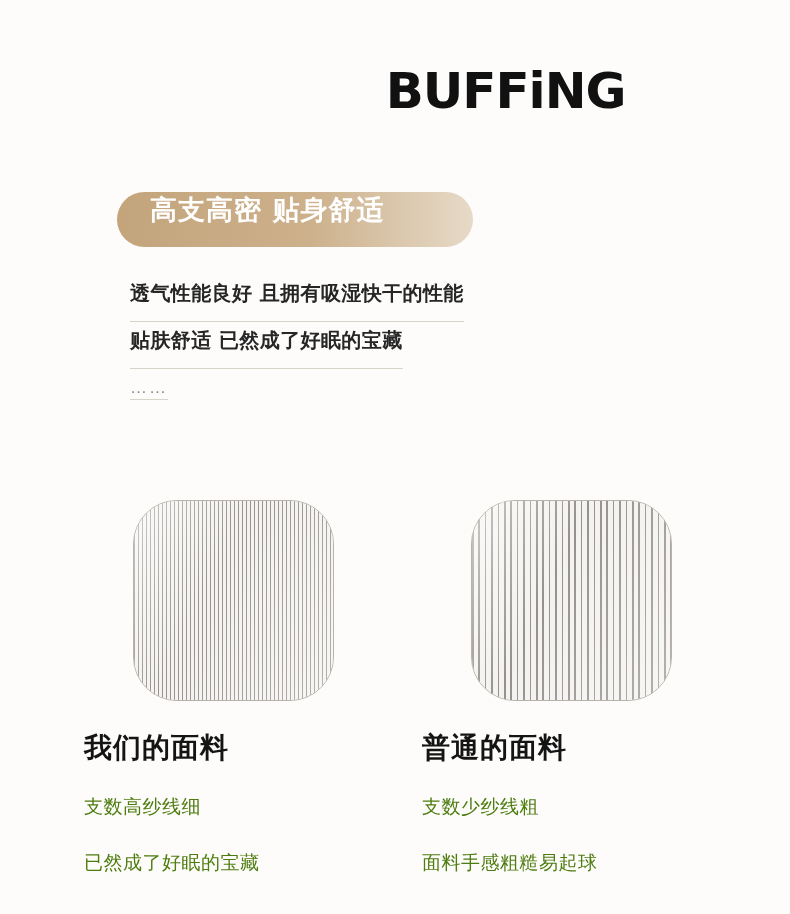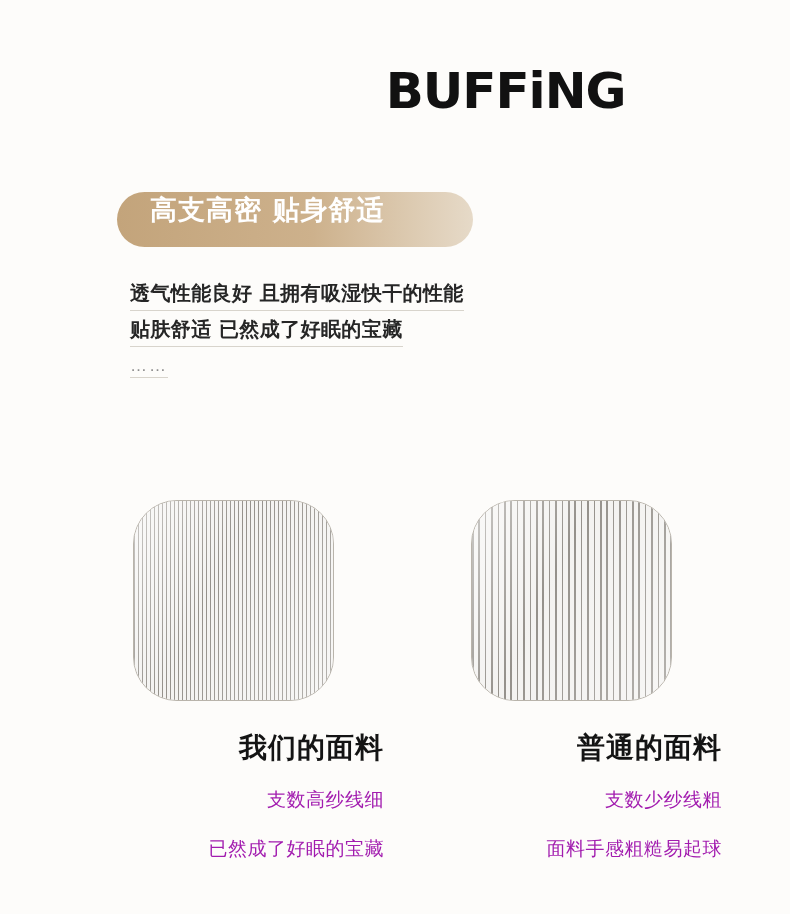--- a/index.html
+++ b/index.html
@@ -75,21 +75,21 @@
   }
   .desc-line {
     font-size: 20px;
     line-height: 31px;
     color: #262626;
     font-weight: 600;
     letter-spacing: 0.4px;
     font-family: "DejaVu Sans", sans-serif;
     border-bottom: 1px solid #d8d4cc;
     display: inline-block;
-    padding-bottom: 1px;
+    padding-bottom: 12px;
     margin-bottom: 3px;
   }
   .desc-dots {
     font-size: 17px;
     color: #8d8d8d;
     letter-spacing: 2px;
     display: inline-block;
     border-bottom: 1px solid #d8d4cc;
     padding-bottom: 1px;
     margin-top: 6px;
@@ -150,39 +150,39 @@
     position: absolute;
     inset: 0;
     background: linear-gradient(115deg, rgba(255,255,255,0.55) 0%, rgba(255,255,255,0.05) 40%, rgba(255,255,255,0.35) 100%);
     pointer-events: none;
   }
 
   
   .caption-block {
     position: absolute;
     width: 300px;
-    text-align: right;
+    text-align: left;
   }
   .caption-block.left { left: 84px; top: 730px; }
   .caption-block.right { left: 422px; top: 730px; }
   .caption-title {
     font-size: 28px;
     font-weight: 700;
     color: #141414;
     letter-spacing: 1px;
     font-family: "DejaVu Sans", sans-serif;
     line-height: 36px;
   }
   .caption-sub {
     font-size: 19px;
-    color: #a21caf;
+    color: #4d7c0f;
     line-height: 31px;
     letter-spacing: 0.5px;
     font-family: "DejaVu Sans", sans-serif;
-    margin-top: 18px;
+    margin-top: 25px;
   }
 </style>
 </head>
 <body>
 
 <div class="page">
 
   <div class="brand">
     <span class="brand-text">BUFFiNG</span>
   </div>

